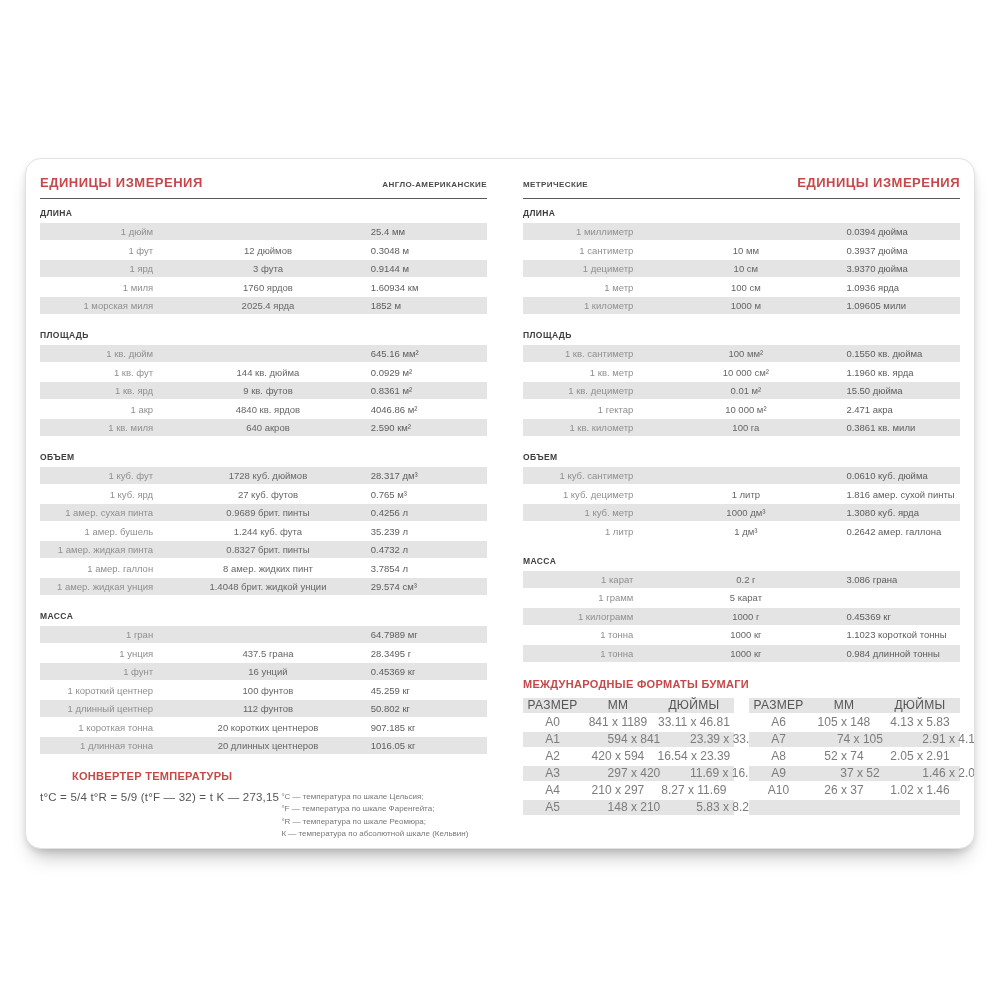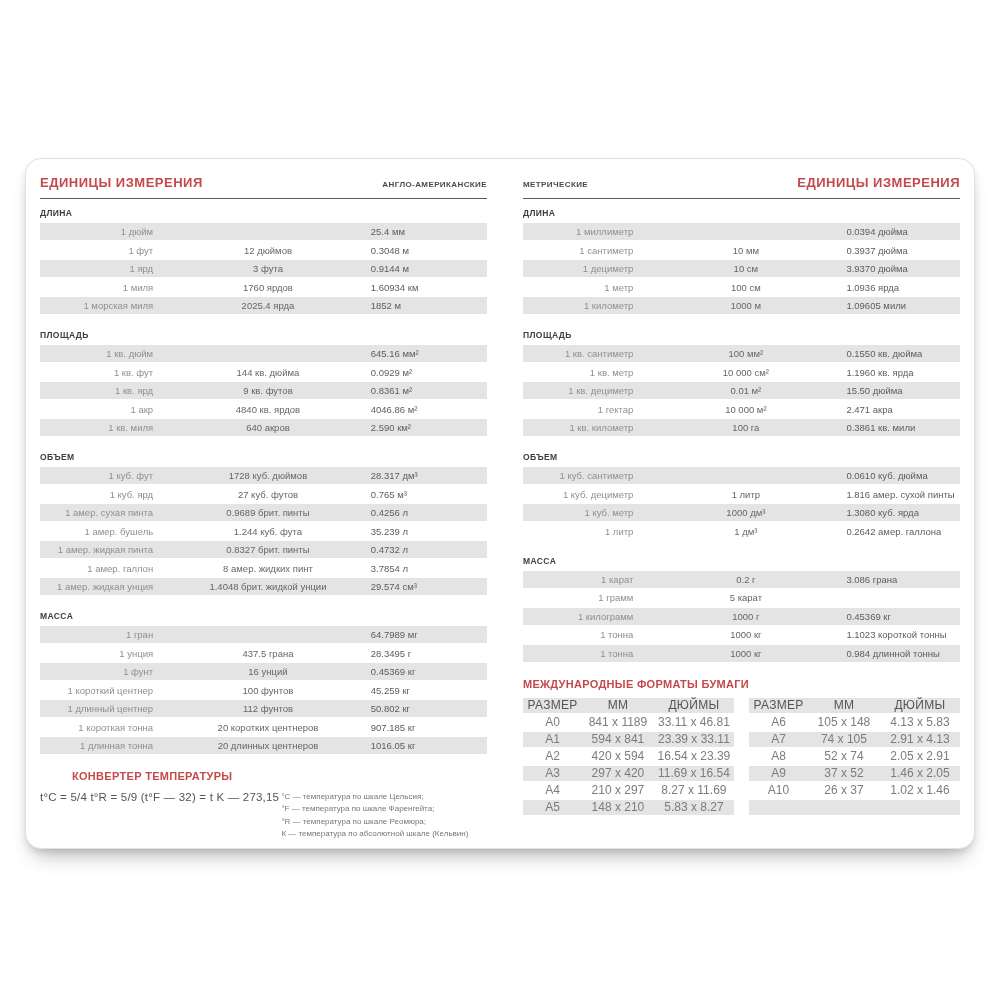--- a/index.html
+++ b/index.html
@@ -50,21 +50,21 @@
   .paper { margin-top: 12px; }
   .paper-title { font-size: 11px; font-weight: bold; letter-spacing: 0.3px; color: var(--accent); margin-bottom: 8px; }
   .paper-tables { display: flex; justify-content: space-between; }
   .ptable { width: 211px; }
   .prow {
     display: grid; grid-template-columns: 28% 34% 38%;
     height: 15.5px; line-height: 15.5px; margin-bottom: 1.5px;
     font-size: 12px; color: #7c7c7c; text-align: center; white-space: nowrap;
   }
   .prow.ph { background: var(--rowgray); color: #555555; font-weight: normal; letter-spacing: 0.3px; }
-  .prow.alt { background: var(--rowgray); }
+  .prow.alt { background: var(--rowgray); gap: 16px; }
 </style>
 </head>
 <body>
 
 <div class="stage">
   <div class="card">
 
     <section class="page left">
       <header class="page-head">
         <span class="title">ЕДИНИЦЫ ИЗМЕРЕНИЯ</span>

